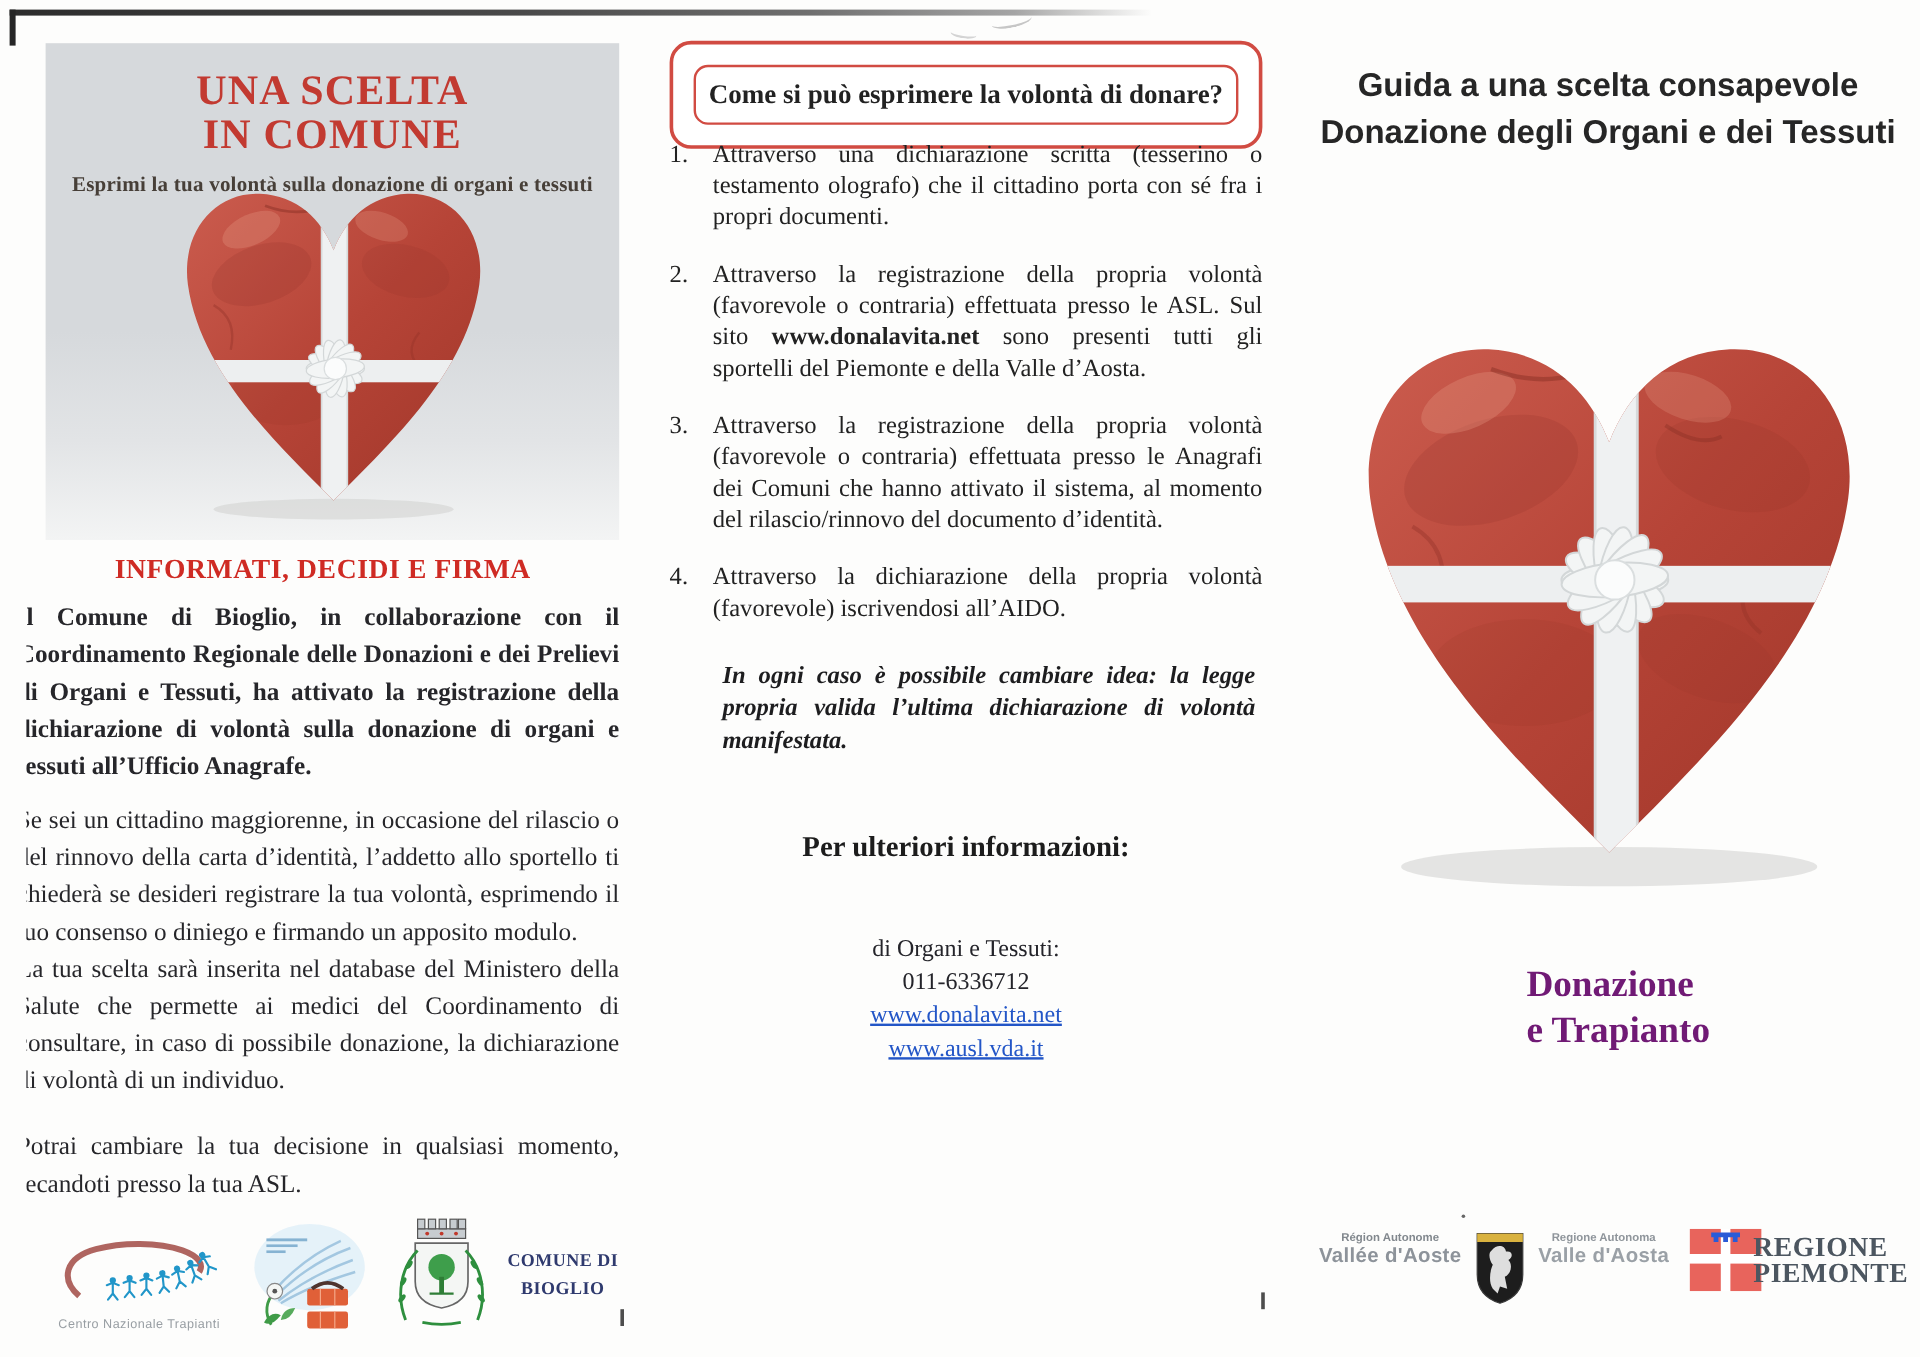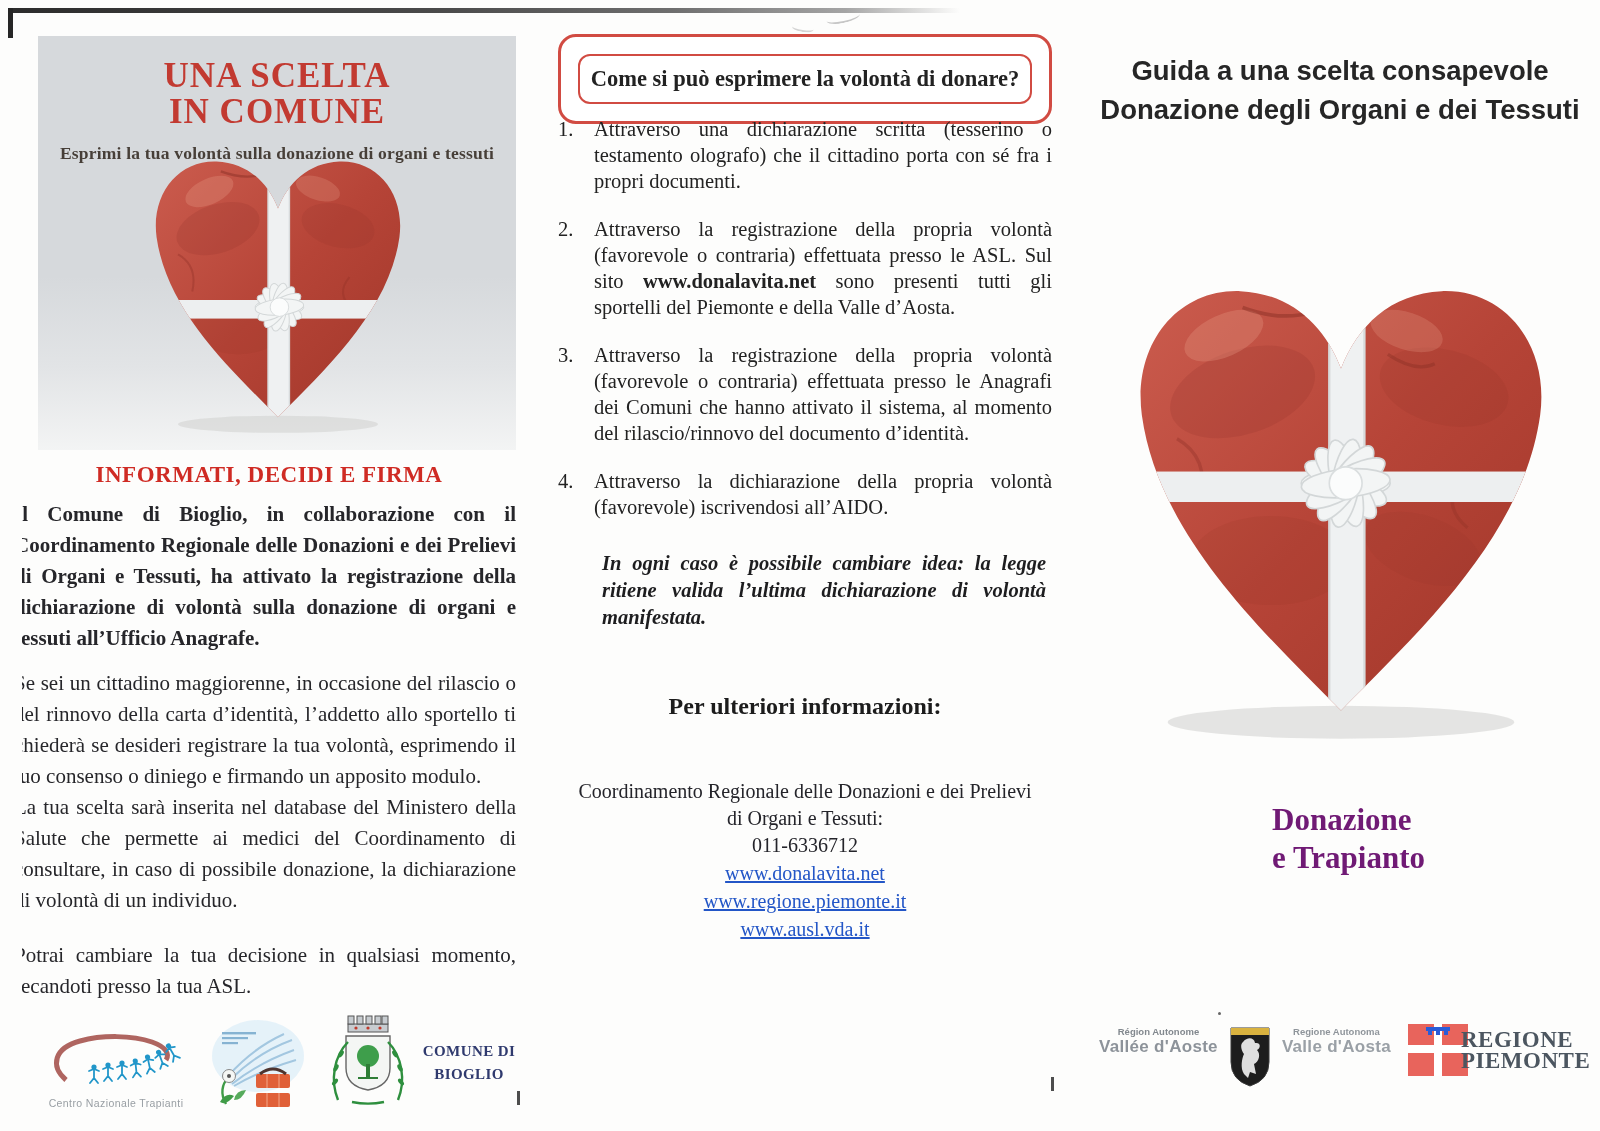--- a/index.html
+++ b/index.html
@@ -276,28 +276,26 @@
     </div>
     <div class="mitem">
       <span class="mnum">3.</span>
       <span class="mtext"><span>Attraverso la registrazione della propria volontà (favorevole o contraria) effettuata presso le Anagrafi dei Comuni che hanno attivato il sistema, al momento del rilascio/rinnovo del documento d’identità.</span><b></b><span></span></span>
     </div>
     <div class="mitem">
       <span class="mnum">4.</span>
       <span class="mtext"><span>Attraverso la dichiarazione della propria volontà (favorevole) iscrivendosi all’AIDO.</span><b></b><span></span></span>
     </div>
 
-    <div class="mnote">In ogni caso è possibile cambiare idea: la legge ritiene valida l’ultima dichiarazione di volontà manifestata.</div>
+    <div class="mnote">In ogni caso è possibile cambiare idea: la legge propria valida l’ultima dichiarazione di volontà manifestata.</div>
     <div class="minfo">Per ulteriori informazioni:</div>
     <div class="mcontact">
-      <div>Coordinamento Regionale delle Donazioni e dei Prelievi</div>
       <div>di Organi e Tessuti:</div>
       <div>011-6336712</div>
       <a href="#">www.donalavita.net</a>
-      <a href="#">www.regione.piemonte.it</a>
       <a href="#">www.ausl.vda.it</a>
     </div>
   </div>
 
   <div class="abs rtitle">
     <div>Guida a una scelta consapevole</div>
     <div>Donazione degli Organi e dei Tessuti</div>
   </div>
 
   <div class="abs heartR">

